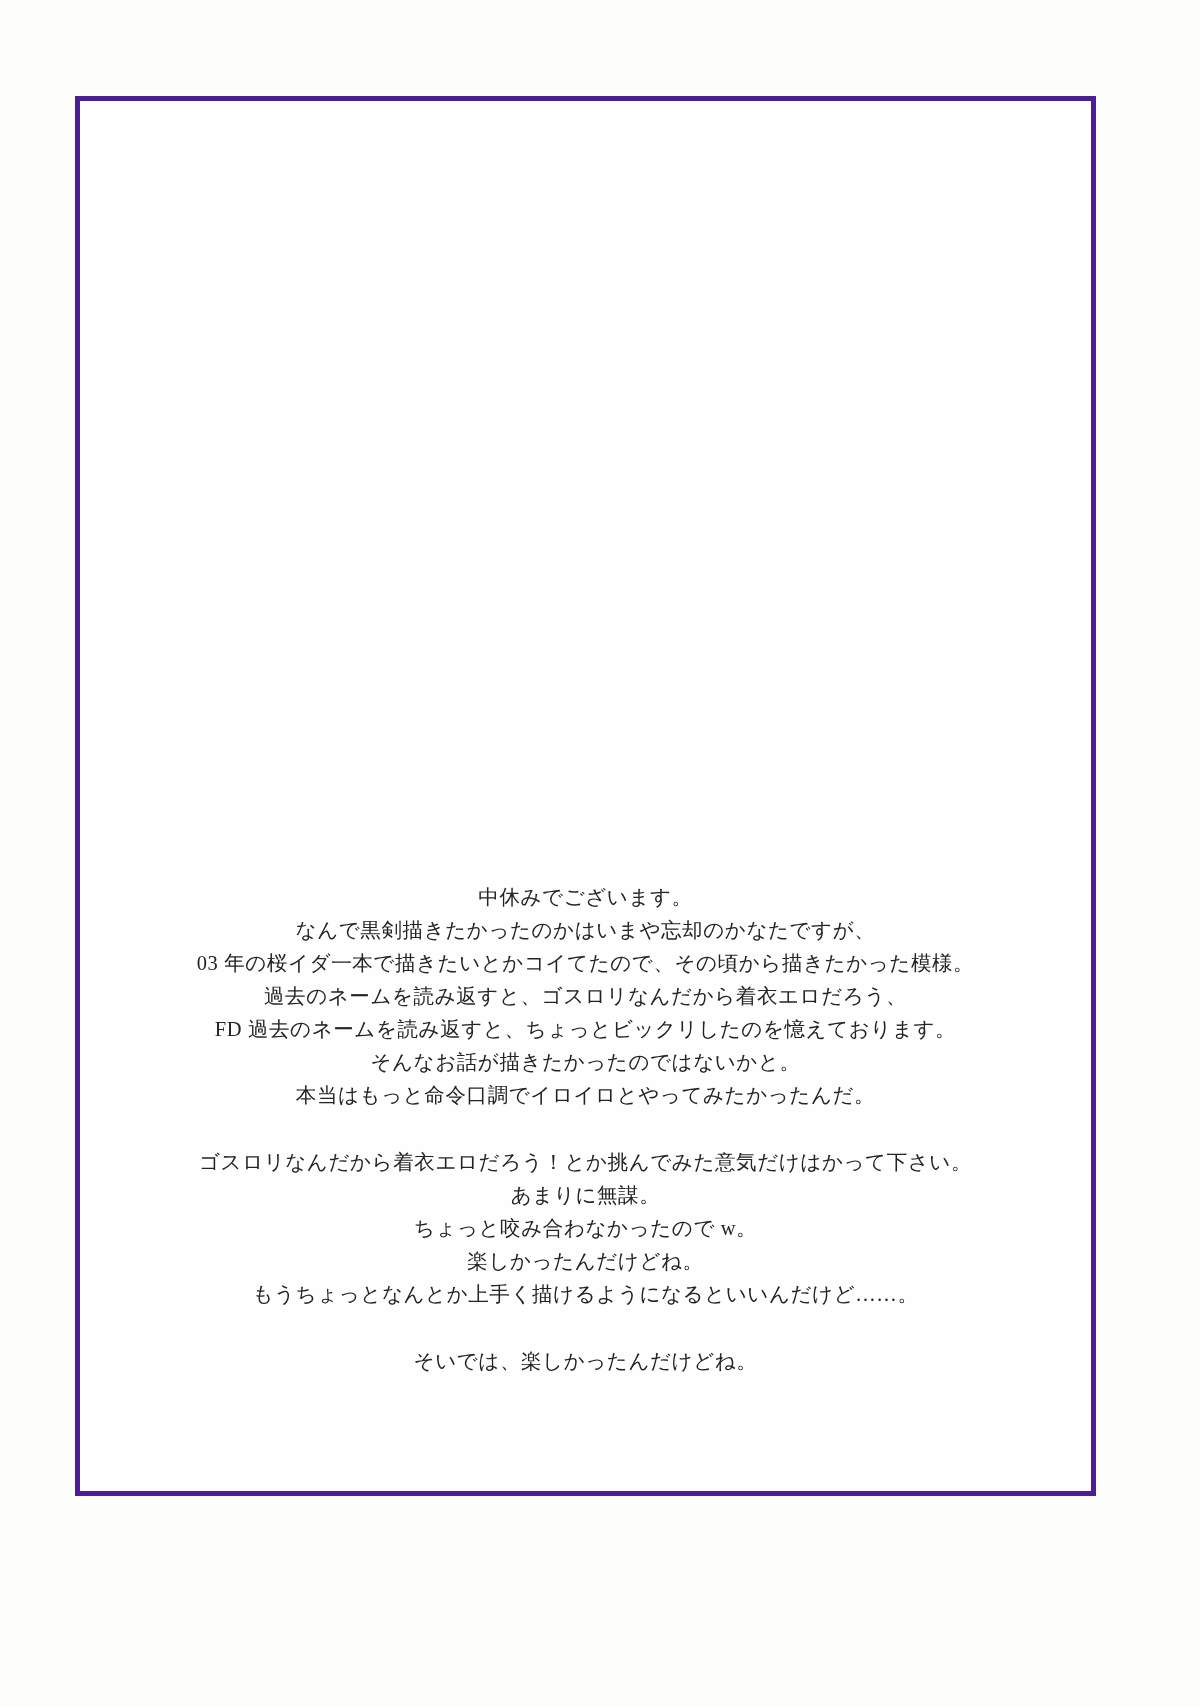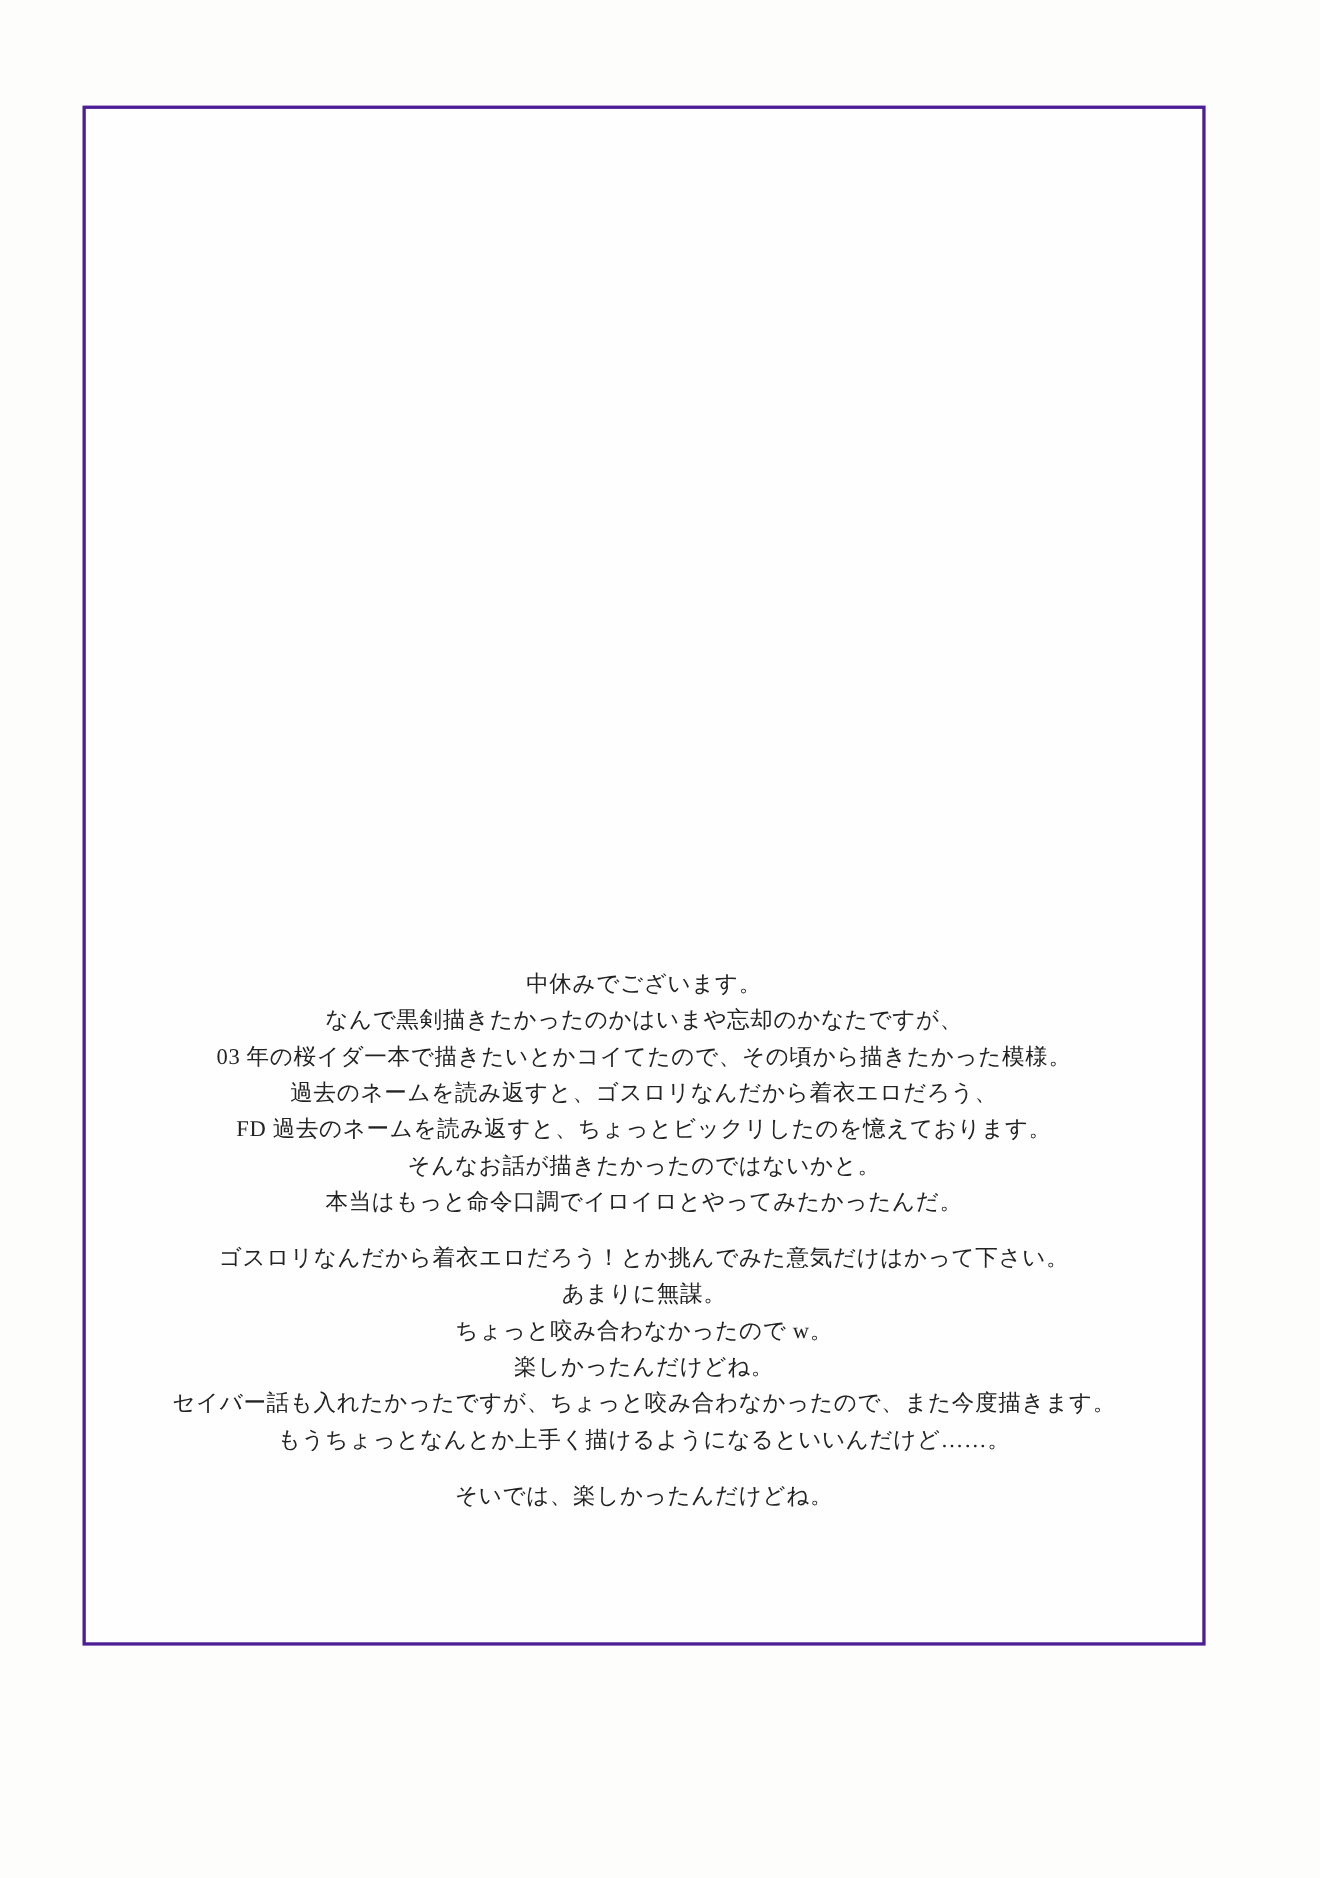--- a/index.html
+++ b/index.html
@@ -19,37 +19,37 @@
     width: 1200px;
     height: 1707px;
     background: #fdfdfb;
   }
   .page-frame {
     position: absolute;
     left: 75px;
     top: 96px;
     width: 1021px;
     height: 1400px;
-    border: 3px solid #4c1d95;
+    border: 5px solid #4c1d95;
     background: #fefefe;
     box-sizing: border-box;
   }
   .afterword {
     position: absolute;
     left: 0;
     right: 0;
     top: 780px;
     padding: 0 40px;
     text-align: center;
   }
   .para {
     margin: 0;
   }
   .para + .para {
-    margin-top: 18px;
+    margin-top: 34px;
   }
   .line {
     display: block;
     font-size: 20.5px;
     line-height: 33px;
     letter-spacing: 0.6px;
     color: #232323;
     white-space: nowrap;
   }
 </style>
@@ -68,21 +68,20 @@
         <span class="line">FD 過去のネームを読み返すと、ちょっとビックリしたのを憶えております。</span>
         <span class="line">そんなお話が描きたかったのではないかと。</span>
         <span class="line">本当はもっと命令口調でイロイロとやってみたかったんだ。</span>
       </div>
 
       <div class="para">
         <span class="line">ゴスロリなんだから着衣エロだろう！とか挑んでみた意気だけはかって下さい。</span>
         <span class="line">あまりに無謀。</span>
         <span class="line">ちょっと咬み合わなかったので w。</span>
         <span class="line">楽しかったんだけどね。</span>
-        <span class="line">セイバー話も入れたかったですが、ちょっと咬み合わなかったので、また今度描きます。</span>
         <span class="line">もうちょっとなんとか上手く描けるようになるといいんだけど……。</span>
       </div>
 
       <div class="para">
         <span class="line">そいでは、楽しかったんだけどね。</span>
       </div>
 
     </div>
   </div>
 </div>

